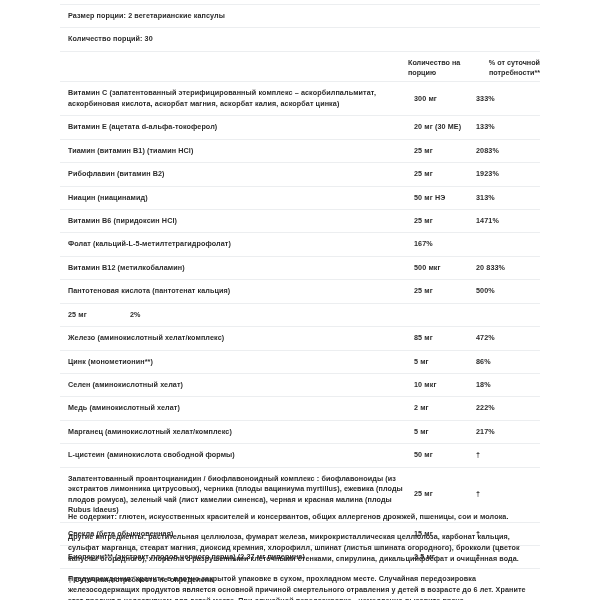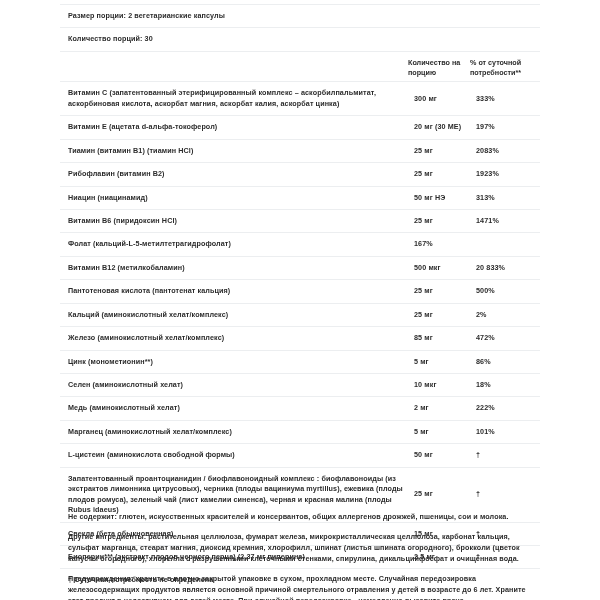--- a/index.html
+++ b/index.html
@@ -71,21 +71,21 @@
     align-items: flex-end;
     padding: 6px 0 4px 8px;
     box-sizing: border-box;
     font-size: 7.2px;
     font-weight: bold;
     line-height: 1.35;
     min-height: 24px;
   }
   .headrow .nm { flex: 0 0 340px; }
   .headrow .amt { flex: 0 0 62px; }
-  .headrow .dv { flex: 1 1 auto; }
+  .headrow .dv { flex: 1 1 auto; text-align: right; }
 
   
   .footrow {
     padding: 6px 0 6px 8px;
     font-size: 7.2px;
     font-weight: bold;
     line-height: 1.45;
     letter-spacing: .1px;
   }
 
@@ -130,21 +130,21 @@
     <div id="rows-host">
         <div class="srow">
           <div class="nm">Витамин С (запатентованный этерифицированный комплекс – аскорбилпальмитат, аскорбиновая кислота, аскорбат магния, аскорбат калия, аскорбат цинка)</div>
           <div class="amt">300 мг</div>
           <div class="dv">333%</div>
         </div>
         <div class="sep"></div>
         <div class="srow">
           <div class="nm">Витамин Е (ацетата d-альфа-токоферол)</div>
           <div class="amt">20 мг (30 МЕ)</div>
-          <div class="dv">197%</div>
+          <div class="dv">133%</div>
         </div>
         <div class="sep"></div>
         <div class="srow">
           <div class="nm">Тиамин (витамин B1) (тиамин HCl)</div>
           <div class="amt">25 мг</div>
           <div class="dv">2083%</div>
         </div>
         <div class="sep"></div>
         <div class="srow">
           <div class="nm">Рибофлавин (витамин B2)</div>
@@ -175,21 +175,20 @@
           <div class="dv">20 833%</div>
         </div>
         <div class="sep"></div>
         <div class="srow">
           <div class="nm">Пантотеновая кислота (пантотенат кальция)</div>
           <div class="amt">25 мг</div>
           <div class="dv">500%</div>
         </div>
         <div class="sep"></div>
         <div class="srow">
-          <div class="nm">Кальций (аминокислотный хелат/комплекс)</div>
           <div class="amt">25 мг</div>
           <div class="dv">2%</div>
         </div>
         <div class="sep"></div>
         <div class="srow">
           <div class="nm">Железо (аминокислотный хелат/комплекс)</div>
           <div class="amt">85 мг</div>
           <div class="dv">472%</div>
         </div>
         <div class="sep"></div>
@@ -207,21 +206,21 @@
         <div class="sep"></div>
         <div class="srow">
           <div class="nm">Медь (аминокислотный хелат)</div>
           <div class="amt">2 мг</div>
           <div class="dv">222%</div>
         </div>
         <div class="sep"></div>
         <div class="srow">
           <div class="nm">Марганец (аминокислотный хелат/комплекс)</div>
           <div class="amt">5 мг</div>
-          <div class="dv">101%</div>
+          <div class="dv">217%</div>
         </div>
         <div class="sep"></div>
         <div class="srow">
           <div class="nm">L-цистеин (аминокислота свободной формы)</div>
           <div class="amt">50 мг</div>
           <div class="dv">†</div>
         </div>
         <div class="sep"></div>
         <div class="srow">
           <div class="nm">Запатентованный проантоцианидин / биофлавоноидный комплекс : биофлавоноиды (из экстрактов лимонника цитрусовых), черника (плоды вациниума myrtillus), ежевика (плоды плодов ромуса), зеленый чай (лист камелии синенса), черная и красная малина (плоды Rubus idaeus)</div>

